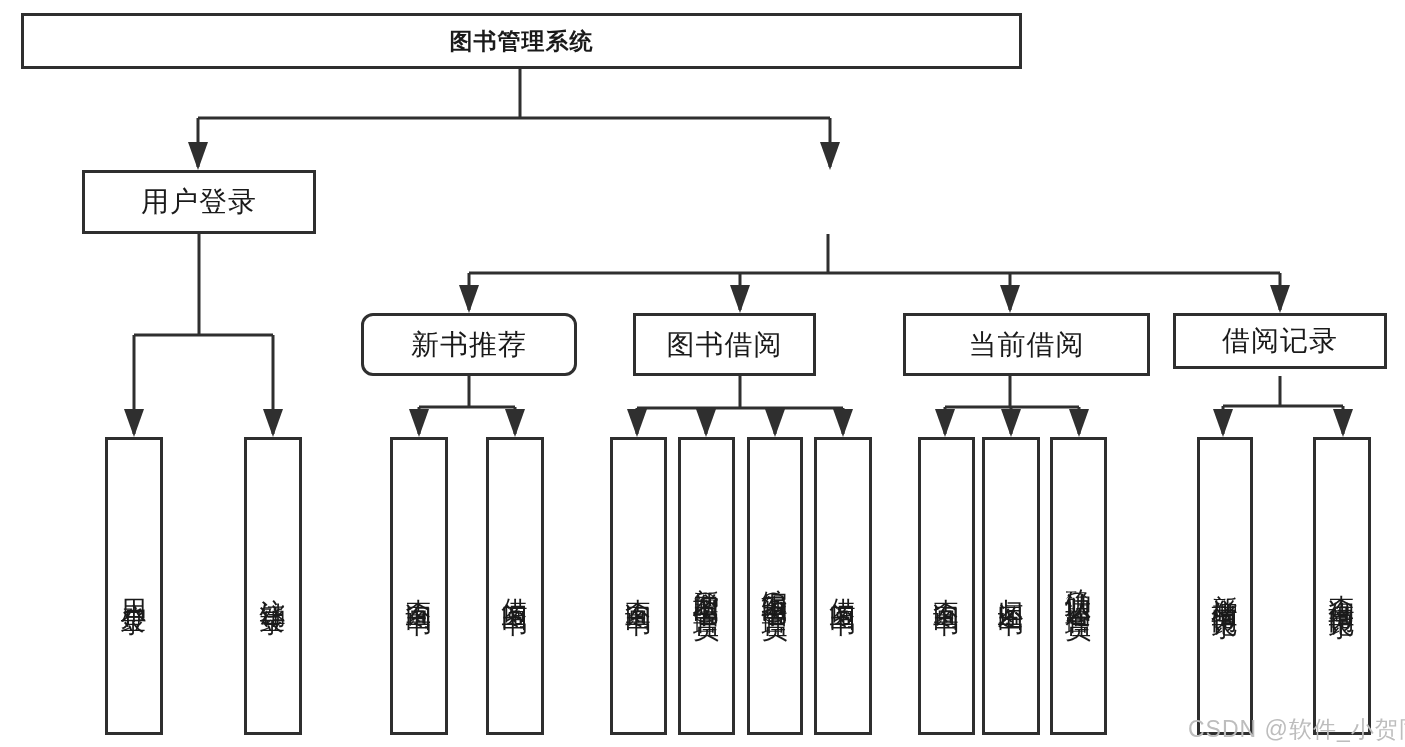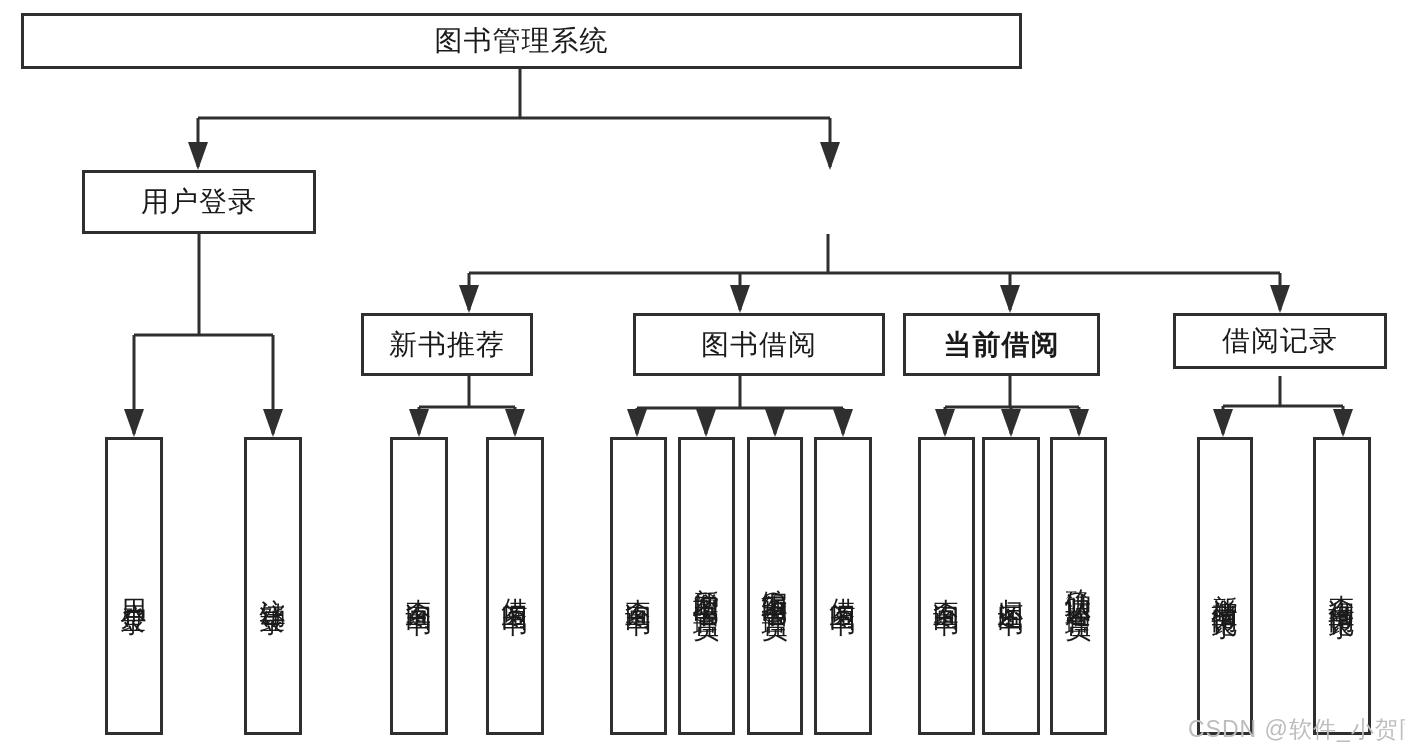--- a/index.html
+++ b/index.html
@@ -17,21 +17,21 @@
     box-sizing: border-box;
     border: 3px solid #2f2f2f;
     background: #ffffff;
     display: flex;
     align-items: center;
     justify-content: center;
     color: #1a1a1a;
     text-align: center;
   }
   .hbox { font-size: 28px; letter-spacing: 1px; }
-  .root-box { font-size: 28px; }
+  .root-box { font-size: 23px; font-weight: bold; }
   .vbox {
     writing-mode: vertical-rl;
     text-orientation: mixed;
     font-size: 26px;
     line-height: 1;
     letter-spacing: 4px;
   }
   .watermark {
     position: absolute;
     left: 1188px;
@@ -87,23 +87,23 @@
       <path d="M1280 376 V406 M1223 406 H1343"></path>
       <path d="M1223 406 V434" marker-end="url(#arrow)"></path>
       <path d="M1343 406 V434" marker-end="url(#arrow)"></path>
     </g>
   </svg>
 
   <div class="box hbox root-box" style="left:21px; top:13px; width:1001px; height:56px;">图书管理系统</div>
 
   <div class="box hbox" style="left:82px; top:170px; width:234px; height:64px;">用户登录</div>
 
-  <div class="box hbox" style="left:361px; top:313px; width:172px; height:63px;">新书推荐</div>
-  <div class="box hbox" style="left:633px; top:313px; width:252px; height:63px;">图书借阅</div>
-  <div class="box hbox" style="left:903px; top:313px; width:197px; height:63px;font-weight:bold;">当前借阅</div>
+  <div class="box hbox" style="left:361px; top:313px; width:216px; height:63px;border-radius:12px;">新书推荐</div>
+  <div class="box hbox" style="left:633px; top:313px; width:183px; height:63px;">图书借阅</div>
+  <div class="box hbox" style="left:903px; top:313px; width:247px; height:63px;">当前借阅</div>
   <div class="box hbox" style="left:1173px; top:313px; width:214px; height:56px;">借阅记录</div>
 
   <div class="box vbox" style="left:105px; top:437px; width:58px; height:298px;">用户登录</div>
   <div class="box vbox" style="left:244px; top:437px; width:58px; height:298px;">注销登录</div>
 
   <div class="box vbox" style="left:390px; top:437px; width:58px; height:298px;">查询图书</div>
   <div class="box vbox" style="left:486px; top:437px; width:58px; height:298px;">借阅图书</div>
 
   <div class="box vbox" style="left:610px; top:437px; width:57px; height:298px;">查询图书</div>
   <div class="box vbox" style="left:678px; top:437px; width:57px; height:298px;">新增图书（管理员）</div>

